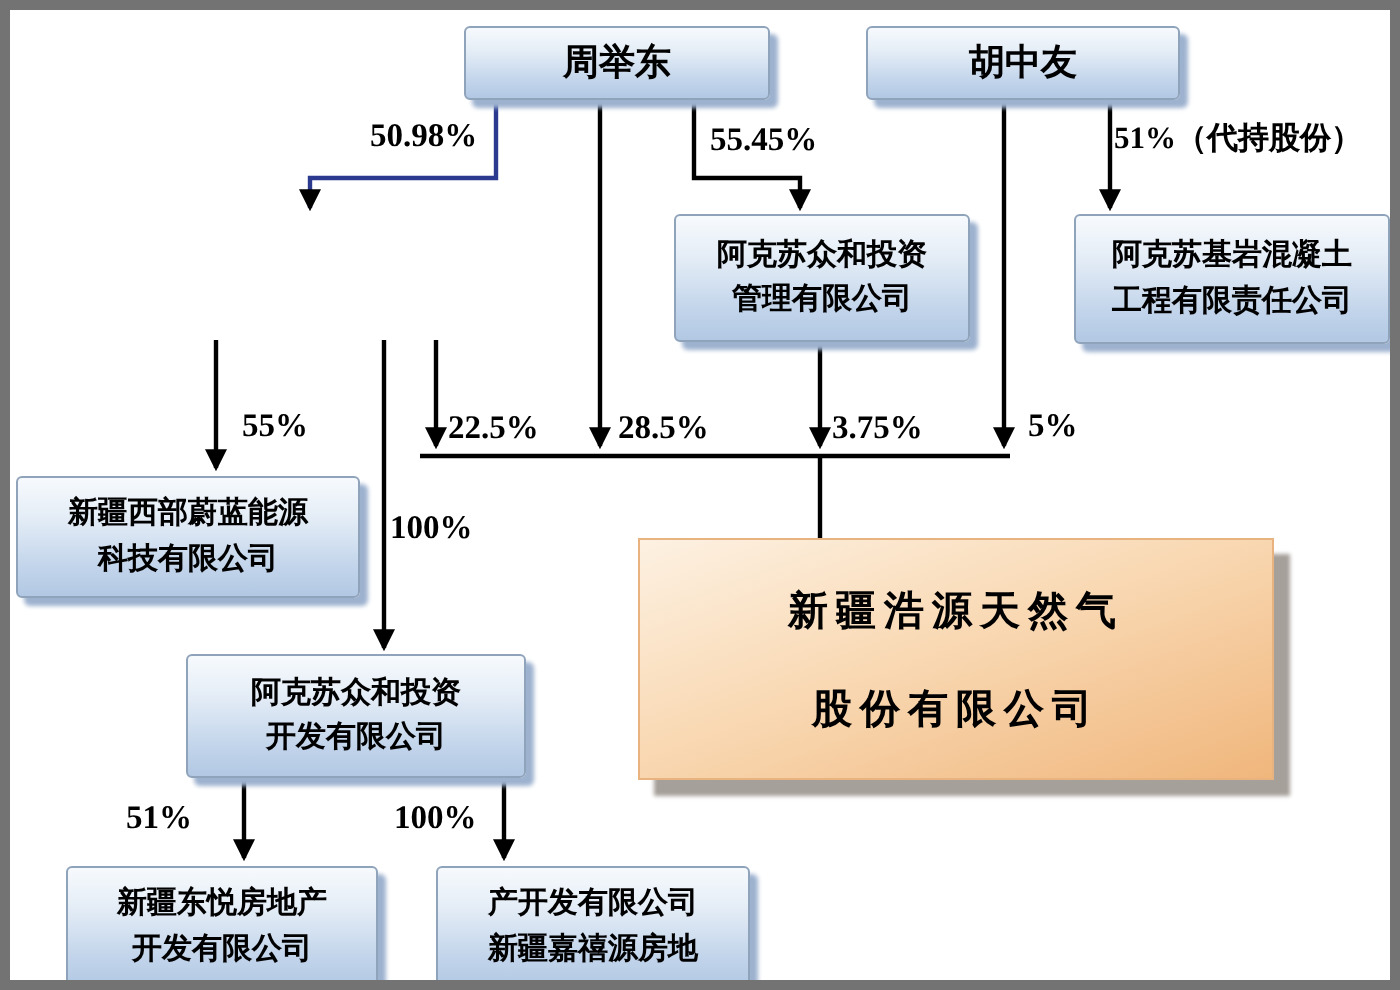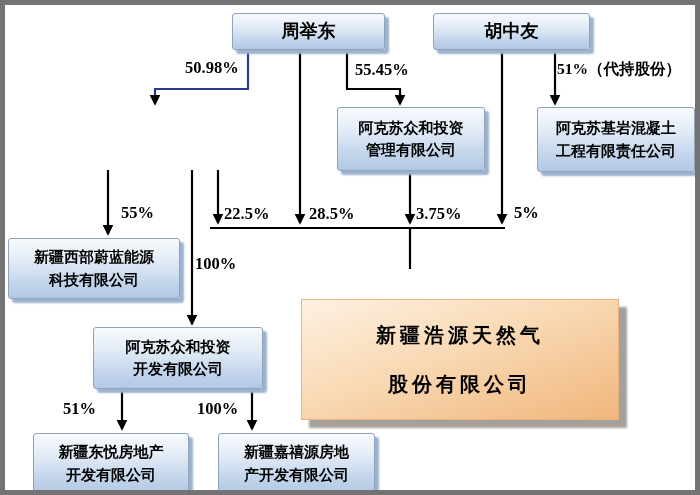--- a/index.html
+++ b/index.html
@@ -87,32 +87,32 @@
 
   <div class="node mid" style="left:3px;top:233px;width:170px;height:59px;">
     <span class="nline">新疆西部蔚蓝能源</span>
     <span class="nline">科技有限公司</span>
   </div>
   <div class="node mid" style="left:88px;top:322px;width:168px;height:60px;">
     <span class="nline">阿克苏众和投资</span>
     <span class="nline">开发有限公司</span>
   </div>
 
-  <div class="highlight" style="left:296px;top:264px;width:316px;height:119px;margin-top:30px;">
+  <div class="highlight" style="left:314px;top:264px;width:316px;height:119px;">
     <span class="nline">新疆浩源天然气</span>
     <span class="nline">股份有限公司</span>
   </div>
 
   <div class="node mid" style="left:28px;top:428px;width:154px;height:59px;">
     <span class="nline">新疆东悦房地产</span>
     <span class="nline">开发有限公司</span>
   </div>
   <div class="node mid" style="left:213px;top:428px;width:155px;height:59px;">
+    <span class="nline">产开发有限公司</span>
     <span class="nline">新疆嘉禧源房地</span>
-    <span class="nline">产开发有限公司</span>
   </div>
 
   <div class="pct" style="left:180px;top:53px;">50.98%</div>
   <div class="pct" style="left:350px;top:55px;">55.45%</div>
   <div class="pct" style="left:552px;top:54px;font-size:15.5px;">51%（代持股份）</div>
   <div class="pct" style="left:116px;top:198px;">55%</div>
   <div class="pct" style="left:219px;top:199px;">22.5%</div>
   <div class="pct" style="left:304px;top:199px;">28.5%</div>
   <div class="pct" style="left:411px;top:199px;">3.75%</div>
   <div class="pct" style="left:509px;top:198px;">5%</div>

